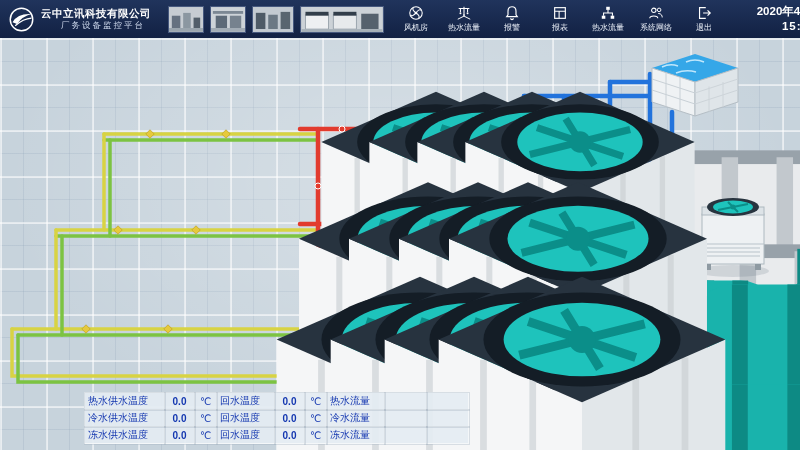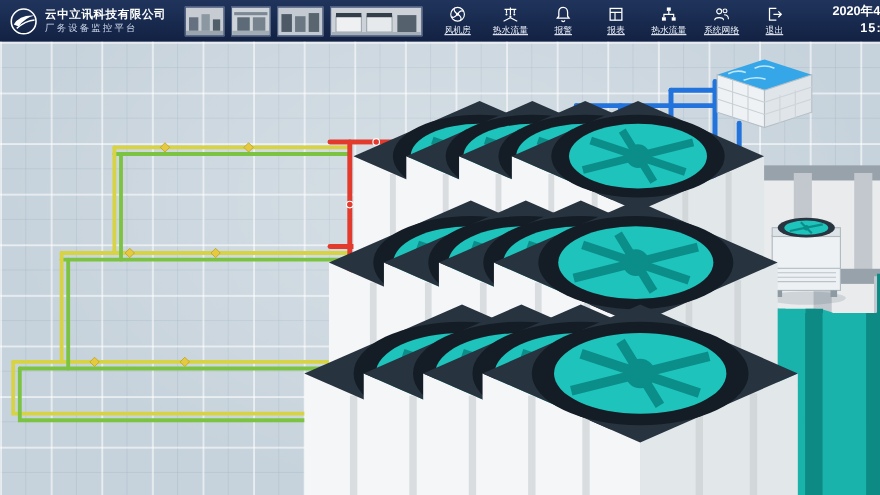--- a/index.html
+++ b/index.html
@@ -9,29 +9,29 @@
 
   
   .topbar {
     height:38px; flex:0 0 38px; display:flex; align-items:center;
     background:linear-gradient(#20345c, var(--header-bg, #122143));
     color:#fff; padding:0 8px; gap:10px;
   }
   .brand { display:flex; align-items:center; gap:6px; min-width:150px; }
   .brand-text { display:flex; flex-direction:column; line-height:1.25; }
   .brand-company { font-size:10.5px; font-weight:bold; letter-spacing:.5px; }
-  .brand-platform { font-size:8.5px; color:#cdd8ec; letter-spacing:2px; }
+  .brand-platform { font-size:8.5px; color:#cdd8ec; letter-spacing:2px;margin-left:20px; }
   .thumbs { display:flex; align-items:center; gap:6px; }
   .thumb { height:27px; border:1px solid #46587e; background:#b8bfc6; overflow:hidden; }
   .thumb svg { display:block; height:100%; width:100%; }
   .t1,.t2 { width:36px; } .t3 { width:42px; } .t4 { width:84px; }
   .navbar { display:flex; align-items:center; gap:4px; flex:1; justify-content:center; }
   .nav-item { width:44px; display:flex; flex-direction:column; align-items:center; gap:1px; cursor:pointer; }
   .nav-ico svg { width:16px; height:16px; display:block; }
-  .nav-label { font-size:8px; color:#eef3fb; white-space:nowrap;text-decoration:underline; }
+  .nav-label { font-size:8px; color:#eef3fb; white-space:nowrap; }
   .datetime { text-align:right; font-weight:bold; line-height:1.3; min-width:100px; }
   .dt-date { font-size:11.5px; }
   .dt-time { font-size:11.5px; letter-spacing:1px; }
 
   
   .main {
     position:relative; flex:1;
     background-color:var(--floor,#c7d3dc);
     background-image:
       radial-gradient(ellipse at 50% 35%, rgba(255,255,255,.28), rgba(255,255,255,0) 70%),
@@ -392,16 +392,49 @@
       <g>
         <use href="#hp" transform="translate(20,194)"></use>
         <use href="#hp" transform="translate(74,194)"></use>
         <use href="#hp" transform="translate(128,194)"></use>
         <use href="#hp" transform="translate(182,194)"></use>
       </g>
     </svg>
 
     <table class="readings">
       <tbody>
+          <tr>
+            <td class="c-supply_label">热水供水温度</td>
+            <td class="c-supply_value">0.0</td>
+            <td class="c-supply_unit">℃</td>
+            <td class="c-return_label">回水温度</td>
+            <td class="c-return_value">0.0</td>
+            <td class="c-return_unit">℃</td>
+            <td class="c-flow_label">热水流量</td>
+            <td class="c-flow_value"></td>
+            <td class="c-flow_spare"></td>
+          </tr>
+          <tr>
+            <td class="c-supply_label">冷水供水温度</td>
+            <td class="c-supply_value">0.0</td>
+            <td class="c-supply_unit">℃</td>
+            <td class="c-return_label">回水温度</td>
+            <td class="c-return_value">0.0</td>
+            <td class="c-return_unit">℃</td>
+            <td class="c-flow_label">冷水流量</td>
+            <td class="c-flow_value"></td>
+            <td class="c-flow_spare"></td>
+          </tr>
+          <tr>
+            <td class="c-supply_label">冻水供水温度</td>
+            <td class="c-supply_value">0.0</td>
+            <td class="c-supply_unit">℃</td>
+            <td class="c-return_label">回水温度</td>
+            <td class="c-return_value">0.0</td>
+            <td class="c-return_unit">℃</td>
+            <td class="c-flow_label">冻水流量</td>
+            <td class="c-flow_value"></td>
+            <td class="c-flow_spare"></td>
+          </tr>
         </tbody>
     </table>
   </main>
 </div>
 
 </body></html>

